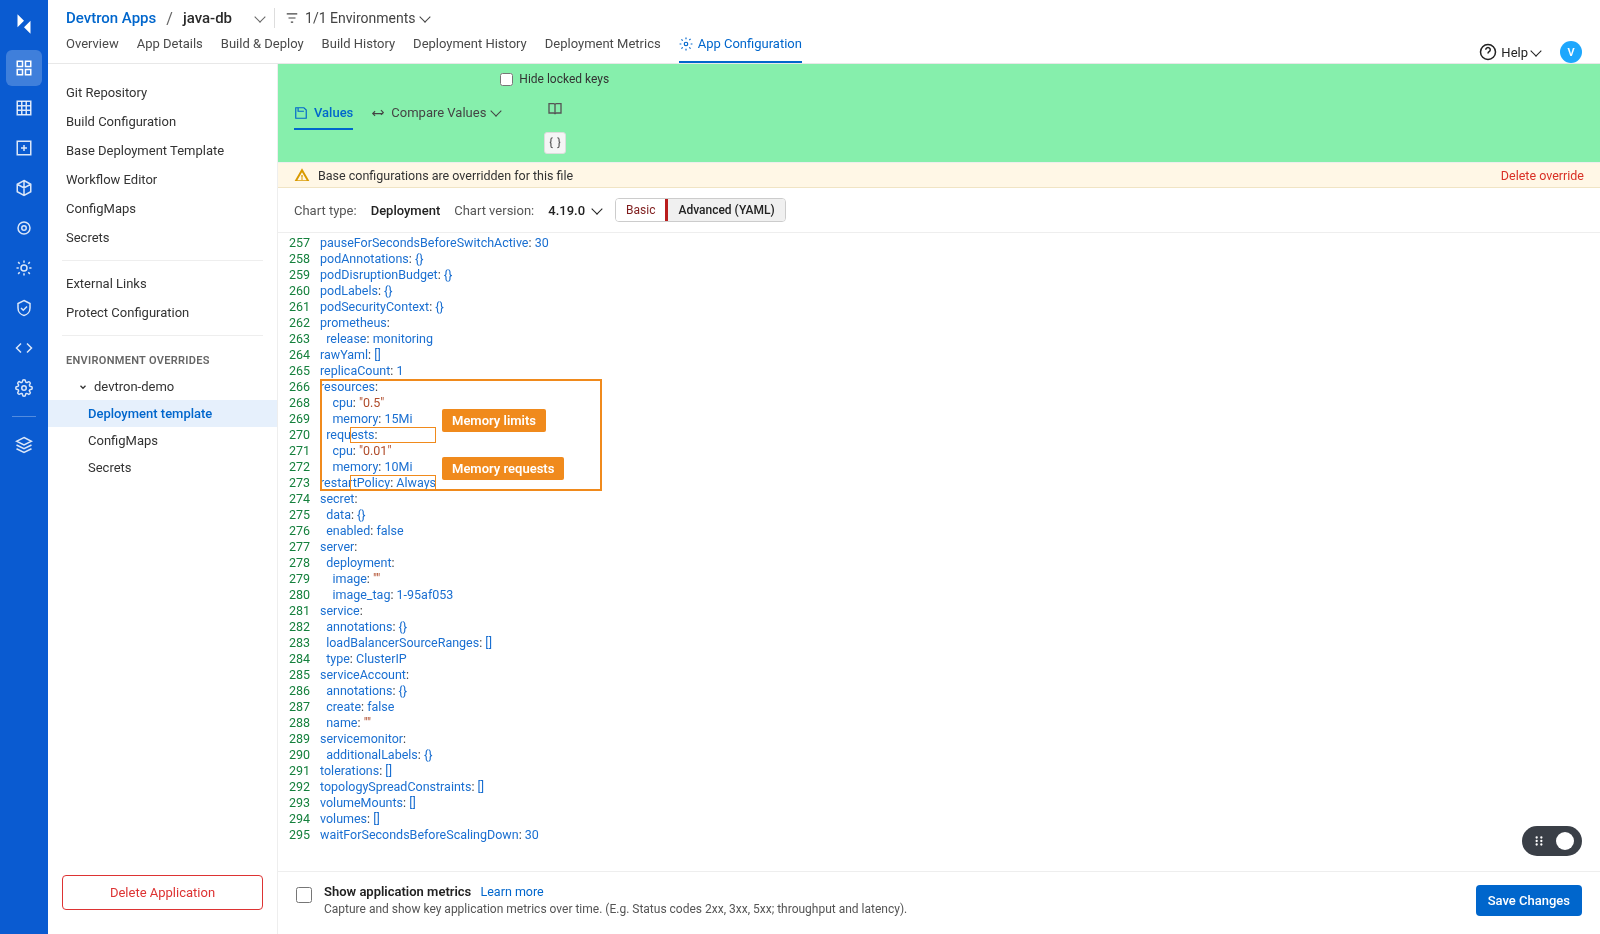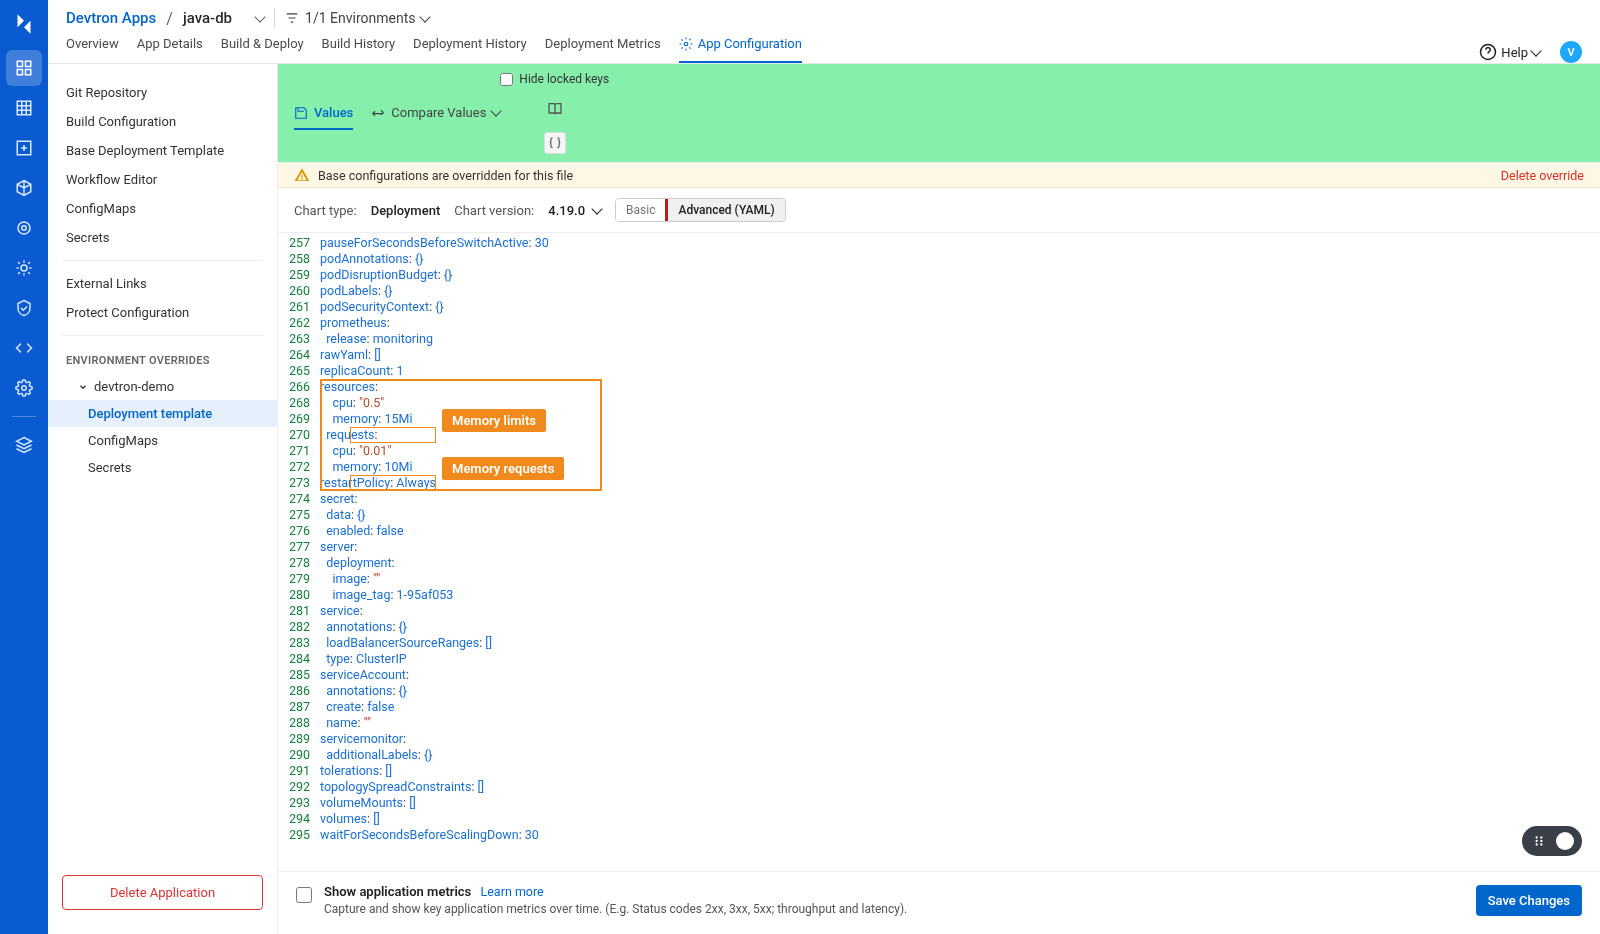--- a/index.html
+++ b/index.html
@@ -62,21 +62,21 @@
 
 .warn-bar { display: flex; align-items: center; justify-content: space-between; background: #fff7e6; padding: 4px 16px; font-size: 12.5px; color: #333; border-bottom: 1px solid #f0e4c4; }
 .warn-left { display: flex; align-items: center; gap: 8px; }
 .warn-icon { color: #d99a00; }
 .del-override { color: #d93025; font-size: 12.5px; cursor: pointer; }
 
 .chart-bar { display: flex; align-items: center; gap: 14px; padding: 10px 16px; border-bottom: 1px solid #eee; font-size: 13px; }
 .chart-bar .lbl { color: #555; }
 .chart-bar .val { color: #222; font-weight: 500; }
 .seg { display: flex; border: 1px solid #ccc; border-radius: 4px; overflow: hidden; }
-.seg-btn { padding: 4px 10px; font-size: 12px; cursor: pointer; background: #fff; color: #737373; }
+.seg-btn { padding: 4px 10px; font-size: 12px; cursor: pointer; background: #fff; color: #7f1d1d; }
 .seg-btn.active { background: #f0f0f0; font-weight: 500; color: #222; }
 .seg-btn+ .seg-btn { border-left: 3px solid #b91c1c; }
 
 
 .editor-wrap { flex: 1; overflow: auto; position: relative; background: #fff; }
 .editor { font-family: "SFMono-Regular", Consolas, "Liberation Mono", Menlo, monospace; font-size: 12.5px; line-height: 16px; padding: 2px 0; }
 .line { display: flex; white-space: pre; }
 .ln { width: 42px; text-align: right; padding-right: 10px; color: #15803d; user-select: none; flex-shrink: 0; }
 .code { flex: 1; }
 .k { color: #1a6fd1; } 

